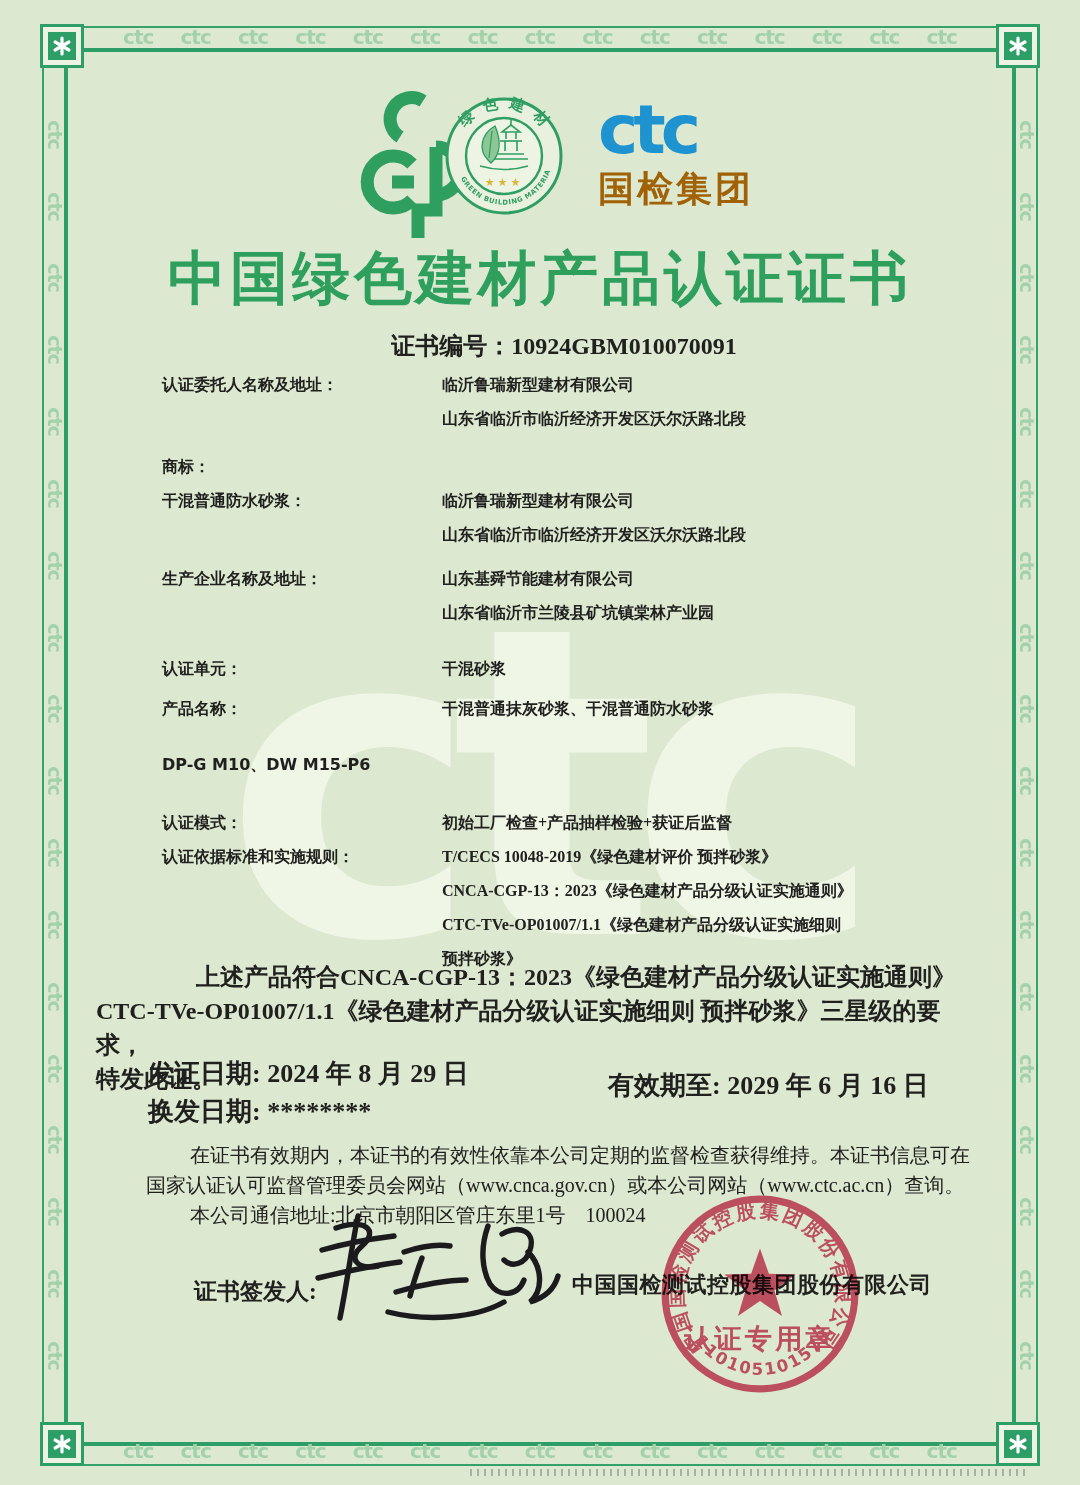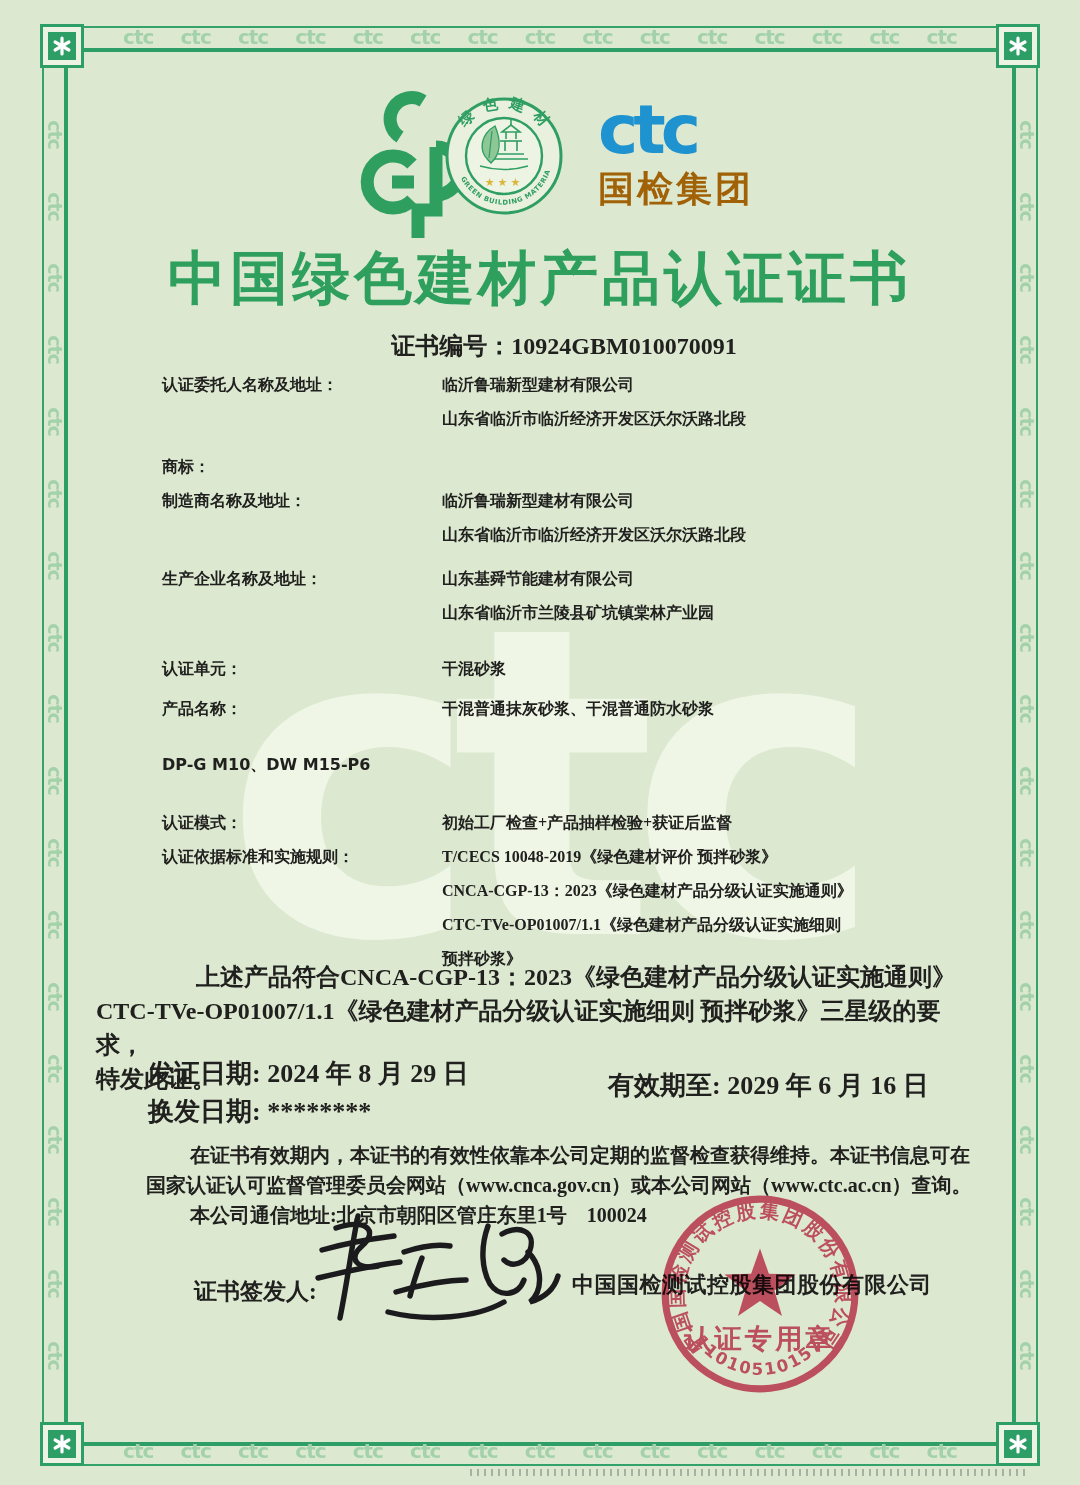--- a/index.html
+++ b/index.html
@@ -45,21 +45,21 @@
   .row .lbl{display:inline-block;width:280px;vertical-align:top;}
   .row .vals{display:inline-block;vertical-align:top;width:566px;}
   .vals.sans, .sans{font-family:"DejaVu Sans",sans-serif;}
   
   .statement{position:absolute;left:96px;top:960px;width:870px;z-index:1;
              font-size:24px;font-weight:700;line-height:34px;}
   .statement .indent{padding-left:100px;}
   .dates{z-index:1;position:absolute;font-size:26px;font-weight:700;white-space:nowrap;}
   .d-issue{left:148px;top:1056px;} .d-valid{left:608px;top:1068px;} .d-renew{left:148px;top:1094px;}
   .notice{position:absolute;left:146px;top:1140px;width:860px;z-index:2;
-          font-size:20px;font-weight:700;line-height:30px;}
+          font-size:20px;font-weight:400;line-height:30px;}
   .notice div{white-space:nowrap;}
   .notice .ind{padding-left:44px;}
   
   .signer{position:absolute;left:194px;top:1276px;font-size:23px;font-weight:700;z-index:2;}
   .signature{position:absolute;left:292px;top:1200px;z-index:2;}
   .company{position:absolute;left:572px;top:1270px;font-size:22px;font-weight:700;
            letter-spacing:0.5px;z-index:3;white-space:nowrap;}
   .seal{position:absolute;left:654px;top:1188px;z-index:4;mix-blend-mode:multiply;}
   .microprint{position:absolute;left:470px;top:1469px;width:560px;height:7px;z-index:1;
       background:repeating-linear-gradient(90deg,rgba(90,95,85,.4) 0 2px,transparent 2px 7px);
@@ -245,21 +245,21 @@
   <div class="title">中国绿色建材产品认证证书</div>
   <div class="certno"><span>证书编号：</span><span class="sans" style="font-family:'Liberation Serif',serif;">10924GBM010070091</span></div>
 
   <div class="row" style="top:368px">
     <span class="lbl">认证委托人名称及地址：</span><span class="vals"><div>临沂鲁瑞新型建材有限公司</div><div>山东省临沂市临沂经济开发区沃尔沃路北段</div></span>
   </div>
   <div class="row" style="top:450px">
     <span class="lbl">商标：</span>
   </div>
   <div class="row" style="top:484px">
-    <span class="lbl">制造商名称及地址：</span><span class="vals"><div>临沂鲁瑞新型建材有限公司</div><div>山东省临沂市临沂经济开发区沃尔沃路北段</div></span>
+    <span class="lbl">干混普通防水砂浆：</span><span class="vals"><div>临沂鲁瑞新型建材有限公司</div><div>山东省临沂市临沂经济开发区沃尔沃路北段</div></span>
   </div>
   <div class="row" style="top:562px">
     <span class="lbl">生产企业名称及地址：</span><span class="vals"><div>山东基舜节能建材有限公司</div><div>山东省临沂市兰陵县矿坑镇棠林产业园</div></span>
   </div>
   <div class="row" style="top:652px">
     <span class="lbl">认证单元：</span><span class="vals"><div>干混砂浆</div></span>
   </div>
   <div class="row" style="top:692px">
     <span class="lbl">产品名称：</span><span class="vals"><div>干混普通抹灰砂浆、干混普通防水砂浆</div></span>
   </div>

